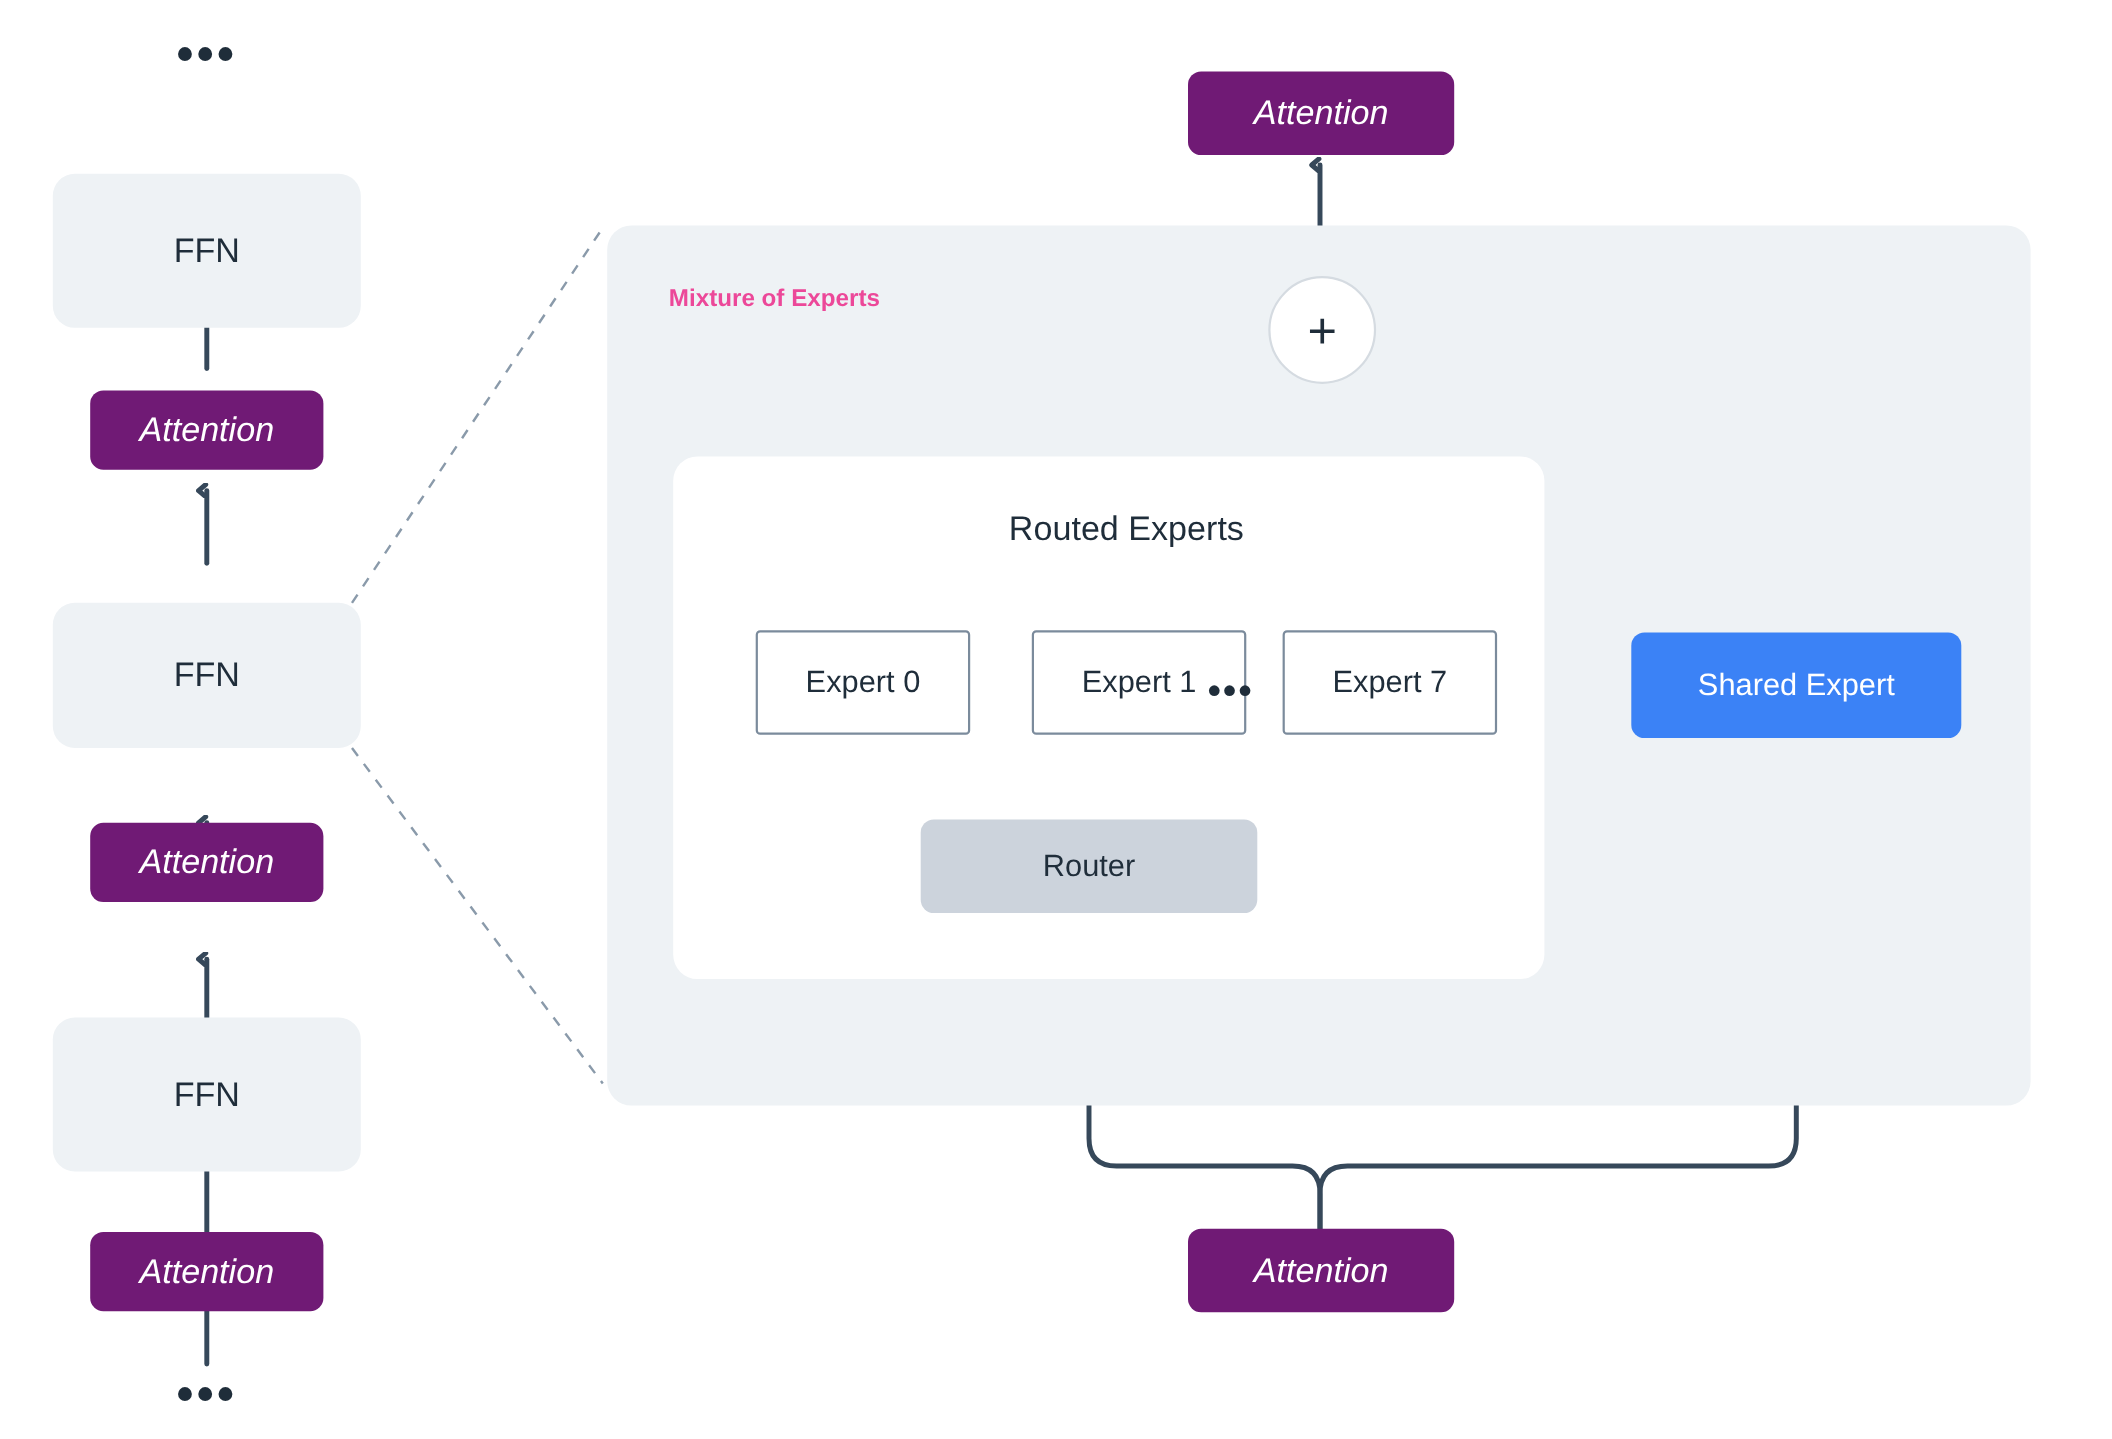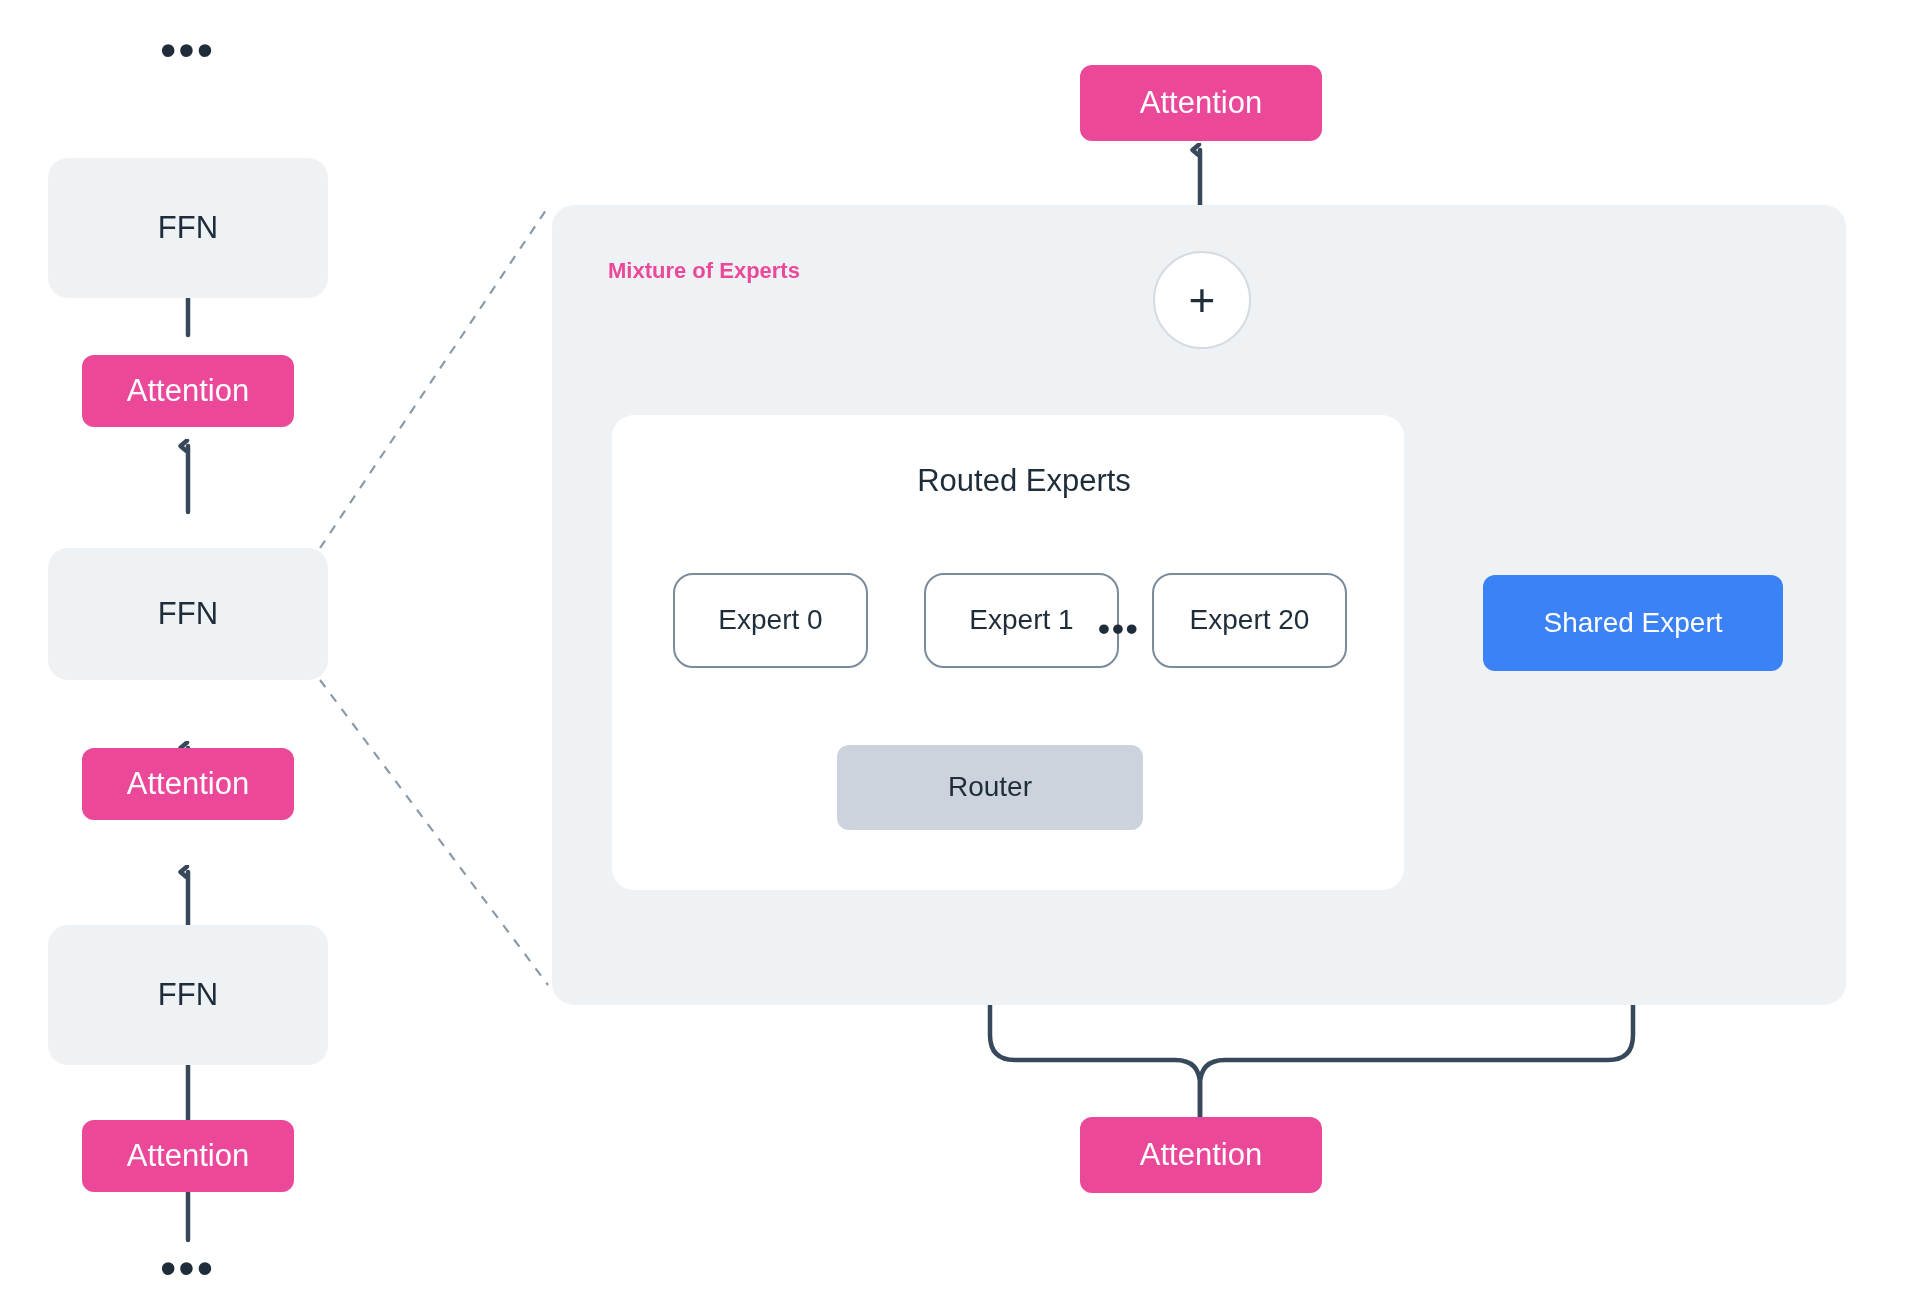--- a/index.html
+++ b/index.html
@@ -38,25 +38,26 @@
 
   
   .ffn-box {
     background: #eef2f5;
     border-radius: 20px;
     color: #1f2d3a;
     font-size: 31px;
     font-weight: 400;
   }
   .attn-box {
-    background: #ec4899;
+    background: #701a75;
     border-radius: 12px;
     color: #ffffff;
     font-size: 31px;
     font-weight: 400;
+    font-style: italic;
   }
   .dots {
     color: #1f2d3a;
     font-size: 44px;
     font-weight: 700;
     letter-spacing: 3px;
     line-height: 0.4;
   }
 
   
@@ -84,23 +85,24 @@
     color: #1f2d3a;
     font-size: 31px;
     font-weight: 500;
     white-space: nowrap;
     text-align: center;
   }
 
   .expert-box {
     background: #ffffff;
     border: 2.5px solid #7b8b9c;
-    border-radius: 20px;
+    border-radius: 4px;
     color: #1f2d3a;
     font-size: 28px;
+    margin-left: 14px;
   }
   .expert-dots {
     position: absolute;
     color: #1f2d3a;
     font-size: 34px;
     font-weight: 700;
     letter-spacing: 2px;
     line-height: 0.4;
   }
   .router-box {
@@ -211,21 +213,21 @@
   <div class="routed-card" style="left:612px; top:415px; width:792px; height:475px;"></div>
 
   <div class="routed-title" style="left:612px; top:463px; width:792px;margin-left:16px;">Routed Experts</div>
 
   <div class="node expert-box" style="left:673px; top:573px; width:195px; height:95px;">Expert 0</div>
 
   <div class="node expert-box" style="left:924px; top:573px; width:195px; height:95px;">Expert 1</div>
 
   <div class="expert-dots" style="left:1098px; top:622px; width:40px;">•••</div>
 
-  <div class="node expert-box" style="left:1152px; top:573px; width:195px; height:95px;">Expert 20</div>
+  <div class="node expert-box" style="left:1152px; top:573px; width:195px; height:95px;">Expert 7</div>
 
   <div class="node shared-box" style="left:1483px; top:575px; width:300px; height:96px;">Shared Expert</div>
 
   <div class="node router-box" style="left:837px; top:745px; width:306px; height:85px;">Router</div>
 
   <div class="node attn-box" style="left:1080px; top:1117px; width:242px; height:76px;">Attention</div>
 
 </div>
 
 </body></html>

